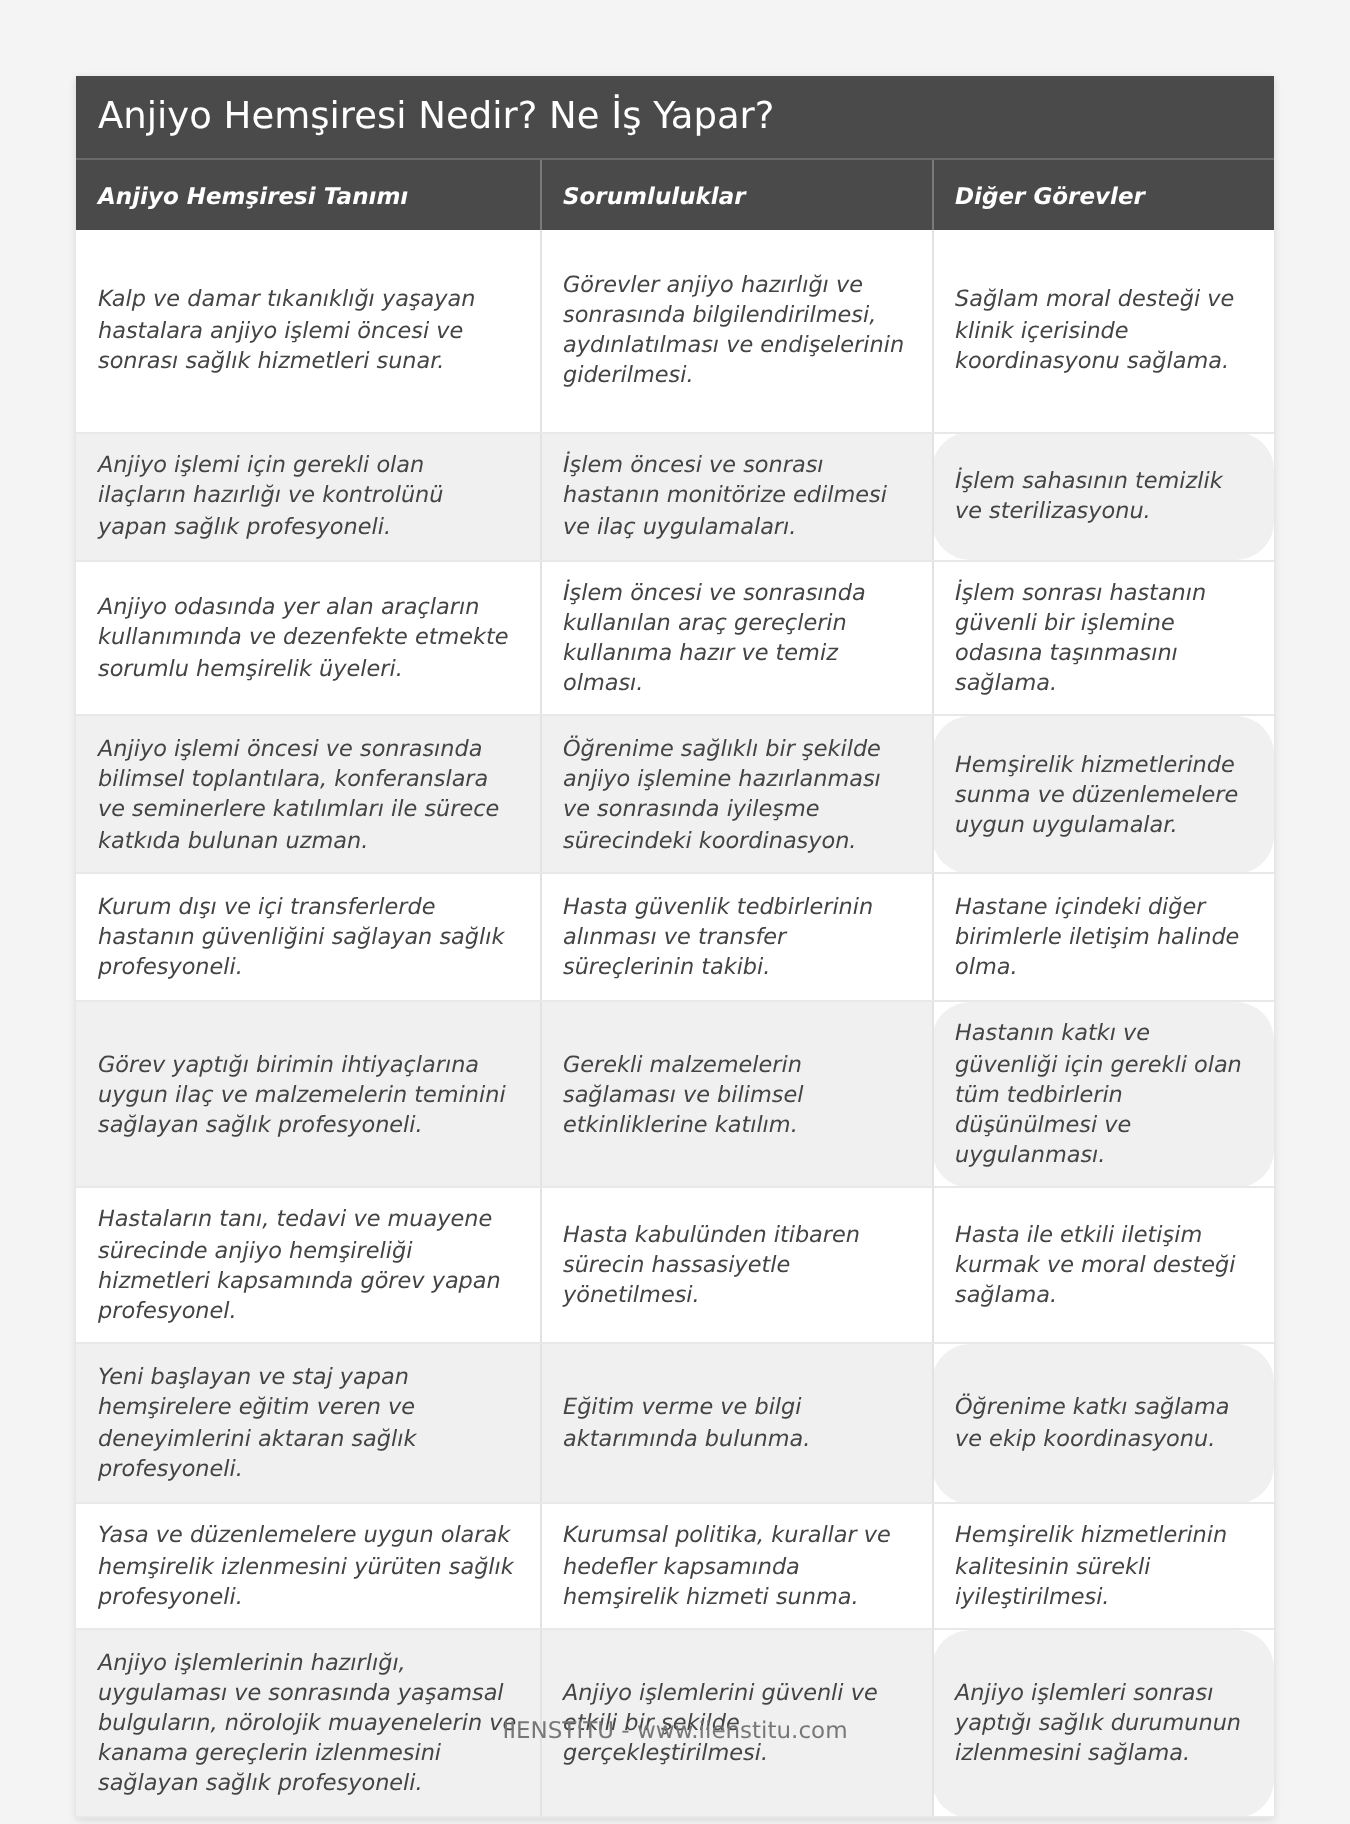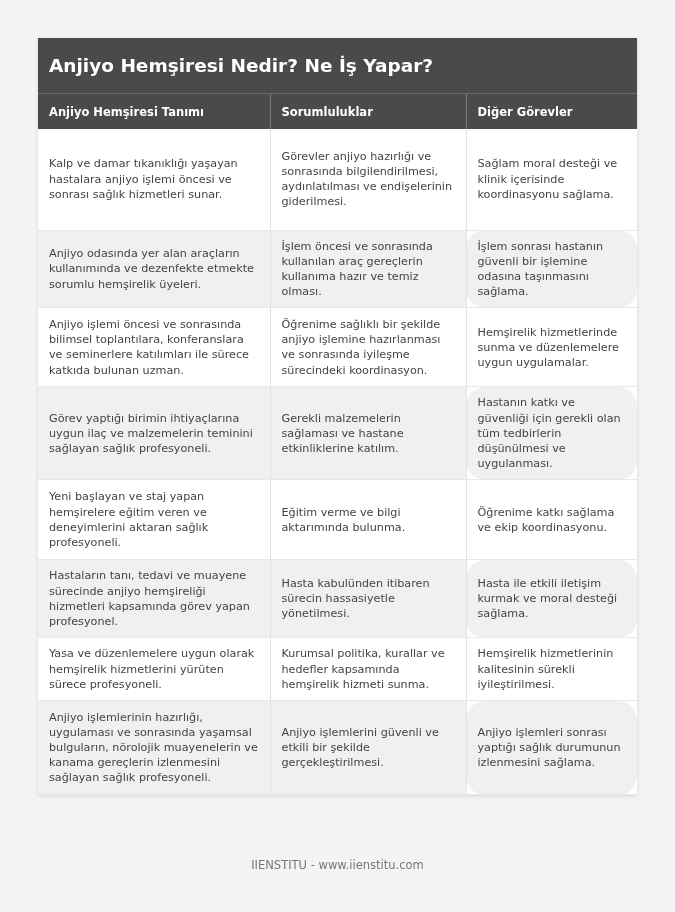--- a/index.html
+++ b/index.html
@@ -10,35 +10,36 @@
       overflow: hidden;
     }
     .card {
       position: absolute;
       left: 38px; top: 38px;
       width: 599px;
       background: #ffffff;
       box-shadow: 0 1px 4px rgba(0,0,0,0.12);
     }
     .title-bar {
-      height: 56px;
+      height: 42px;
       background: #4a4a4a;
       color: #ffffff;
-      font-weight: bold;
+      font-weight: normal;
       font-size: 18.5px;
       padding: 0 11px;
       display: flex;
       align-items: center;
       border-bottom: 1px solid #6a6a6a;
       text-align: center;
     }
     table {
       width: 100%;
       border-collapse: collapse;
       table-layout: fixed;
+      font-style: italic;
     }
     col.c1 { width: 232px; }
     col.c2 { width: 196px; }
     col.c3 { width: 171px; }
     thead th {
       background: #4a4a4a;
       color: #ffffff;
       font-size: 11.5px;
       font-weight: bold;
       text-align: left;
@@ -85,47 +86,57 @@
         <th>Sorumluluklar</th>
         <th>Diğer Görevler</th>
       </tr>
     </thead>
     <tbody>
       <tr style="height:101px">
         <td>Kalp ve damar tıkanıklığı yaşayan hastalara anjiyo işlemi öncesi ve sonrası sağlık hizmetleri sunar.</td>
         <td>Görevler anjiyo hazırlığı ve sonrasında bilgilendirilmesi, aydınlatılması ve endişelerinin giderilmesi.</td>
         <td>Sağlam moral desteği ve klinik içerisinde koordinasyonu sağlama.</td>
       </tr>
+      <tr style="height:64px">
+        <td>Anjiyo işlemi için gerekli olan ilaçların hazırlığı ve kontrolünü yapan sağlık profesyoneli.</td>
+        <td>İşlem öncesi ve sonrası hastanın monitörize edilmesi ve ilaç uygulamaları.</td>
+        <td>İşlem sahasının temizlik ve sterilizasyonu.</td>
+      </tr>
       <tr style="height:63px">
         <td>Anjiyo odasında yer alan araçların kullanımında ve dezenfekte etmekte sorumlu hemşirelik üyeleri.</td>
         <td>İşlem öncesi ve sonrasında kullanılan araç gereçlerin kullanıma hazır ve temiz olması.</td>
         <td>İşlem sonrası hastanın güvenli bir işlemine odasına taşınmasını sağlama.</td>
       </tr>
       <tr style="height:79px">
         <td>Anjiyo işlemi öncesi ve sonrasında bilimsel toplantılara, konferanslara ve seminerlere katılımları ile sürece katkıda bulunan uzman.</td>
         <td>Öğrenime sağlıklı bir şekilde anjiyo işlemine hazırlanması ve sonrasında iyileşme sürecindeki koordinasyon.</td>
         <td>Hemşirelik hizmetlerinde sunma ve düzenlemelere uygun uygulamalar.</td>
       </tr>
+      <tr style="height:64px">
+        <td>Kurum dışı ve içi transferlerde hastanın güvenliğini sağlayan sağlık profesyoneli.</td>
+        <td>Hasta güvenlik tedbirlerinin alınması ve transfer süreçlerinin takibi.</td>
+        <td>Hastane içindeki diğer birimlerle iletişim halinde olma.</td>
+      </tr>
       <tr style="height:79px">
         <td>Görev yaptığı birimin ihtiyaçlarına uygun ilaç ve malzemelerin teminini sağlayan sağlık profesyoneli.</td>
-        <td>Gerekli malzemelerin sağlaması ve hastane etkinliklerine katılım.</td>
+        <td>Gerekli malzemelerin sağlaması ve bilimsel etkinliklerine katılım.</td>
         <td>Hastanın katkı ve güvenliği için gerekli olan tüm tedbirlerin düşünülmesi ve uygulanması.</td>
+      </tr>
+      <tr style="height:63px">
+        <td>Hastaların tanı, tedavi ve muayene sürecinde anjiyo hemşireliği hizmetleri kapsamında görev yapan profesyonel.</td>
+        <td>Hasta kabulünden itibaren sürecin hassasiyetle yönetilmesi.</td>
+        <td>Hasta ile etkili iletişim kurmak ve moral desteği sağlama.</td>
       </tr>
       <tr style="height:80px">
         <td>Yeni başlayan ve staj yapan hemşirelere eğitim veren ve deneyimlerini aktaran sağlık profesyoneli.</td>
         <td>Eğitim verme ve bilgi aktarımında bulunma.</td>
         <td>Öğrenime katkı sağlama ve ekip koordinasyonu.</td>
       </tr>
       <tr style="height:63px">
-        <td>Hastaların tanı, tedavi ve muayene sürecinde anjiyo hemşireliği hizmetleri kapsamında görev yapan profesyonel.</td>
-        <td>Hasta kabulünden itibaren sürecin hassasiyetle yönetilmesi.</td>
-        <td>Hasta ile etkili iletişim kurmak ve moral desteği sağlama.</td>
-      </tr>
-      <tr style="height:63px">
-        <td>Yasa ve düzenlemelere uygun olarak hemşirelik hizmetlerini yürüten sürece profesyoneli.</td>
+        <td>Yasa ve düzenlemelere uygun olarak hemşirelik izlenmesini yürüten sağlık profesyoneli.</td>
         <td>Kurumsal politika, kurallar ve hedefler kapsamında hemşirelik hizmeti sunma.</td>
         <td>Hemşirelik hizmetlerinin kalitesinin sürekli iyileştirilmesi.</td>
       </tr>
       <tr style="height:94px">
         <td>Anjiyo işlemlerinin hazırlığı, uygulaması ve sonrasında yaşamsal bulguların, nörolojik muayenelerin ve kanama gereçlerin izlenmesini sağlayan sağlık profesyoneli.</td>
         <td>Anjiyo işlemlerini güvenli ve etkili bir şekilde gerçekleştirilmesi.</td>
         <td>Anjiyo işlemleri sonrası yaptığı sağlık durumunun izlenmesini sağlama.</td>
       </tr>
     </tbody>
   </table>

